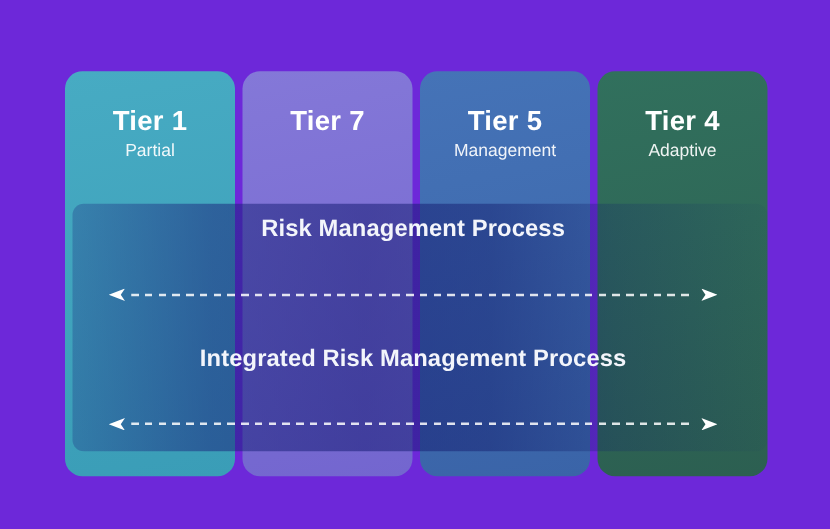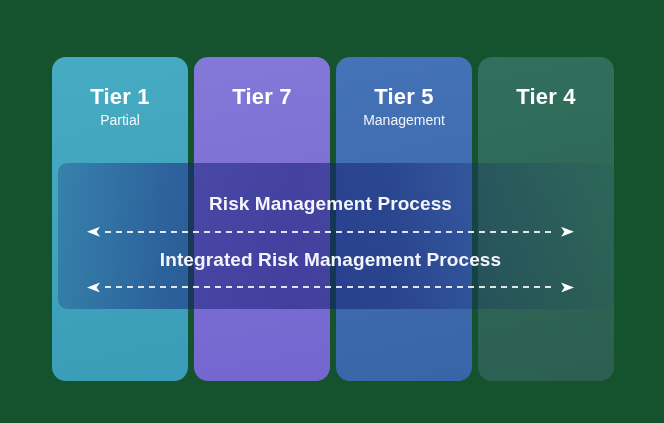--- a/index.html
+++ b/index.html
@@ -4,21 +4,21 @@
 <style>
   html, body { margin: 0; padding: 0; }
   body {
     width: 664px; height: 423px;
     font-family: "Liberation Sans", "DejaVu Sans", sans-serif;
     background: #ffffff;
   }
   .stage {
     position: relative;
     width: 664px; height: 423px;
-    background: #14532d;
+    background: #6d28d9;
     overflow: hidden;
   }
   .columns {
     position: absolute;
     left: 52px; top: 57px;
     width: 562px; height: 324px;
     display: flex;
     gap: 6px;
   }
   .col {
@@ -37,24 +37,24 @@
   }
   .col-sub {
     font-size: 14px;
     line-height: 18px;
     margin-top: 1px;
     color: rgba(255,255,255,0.92);
   }
   .band {
     position: absolute;
     left: 58px; top: 163px;
-    width: 556px; height: 146px;
+    width: 556px; height: 198px;
     border-radius: 9px;
     box-sizing: border-box;
-    padding: 28px 40px 16px 29px;
+    padding: 8px 40px 16px 29px;
     display: flex;
     flex-direction: column;
     justify-content: space-between;
     align-items: center;
   }
   .band-text {
     font-size: 19px;
     font-weight: 600;
     line-height: 26px;
     white-space: nowrap;
@@ -95,20 +95,21 @@
     </div>
     <div class="col" style="background: linear-gradient(168deg, rgb(132, 120, 216) 0%, rgb(115, 102, 207) 100%);">
       <div class="col-title">Tier 7</div>
     </div>
     <div class="col" style="background: linear-gradient(168deg, rgb(69, 115, 183) 0%, rgb(58, 100, 168) 100%);">
       <div class="col-title">Tier 5</div>
       <div class="col-sub">Management</div>
     </div>
     <div class="col" style="background: linear-gradient(168deg, rgb(49, 112, 93) 0%, rgb(44, 95, 81) 100%);">
       <div class="col-title">Tier 4</div>
+      <div class="col-sub">Adaptive</div>
     </div>
   </div>
 
   <div class="band" style="background: linear-gradient(90deg, rgba(28, 42, 128, 0.3) 0%, rgba(27, 36, 124, 0.52) 20%, rgba(24, 29, 118, 0.56) 42%, rgba(21, 32, 112, 0.5) 60%, rgba(20, 36, 106, 0.26) 78%, rgba(18, 42, 100, 0.05) 100%);">
     <div class="band-text">Risk Management Process</div>
 
     <div class="arrow">
       <span class="ah ah-left"></span>
       <span class="dash-line"></span>
       <span class="ah ah-right"></span>

